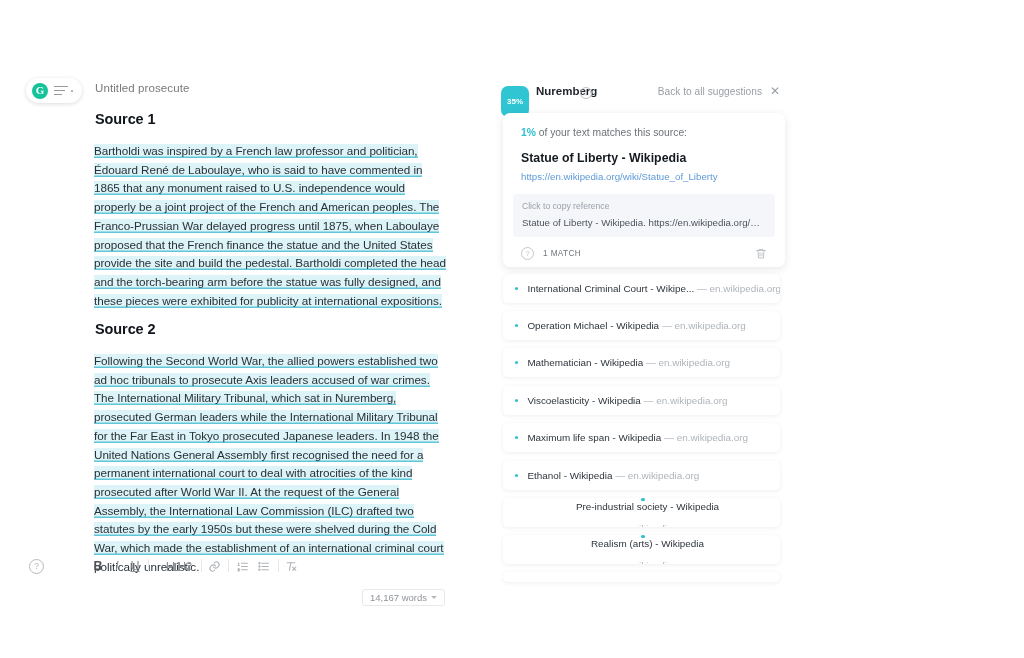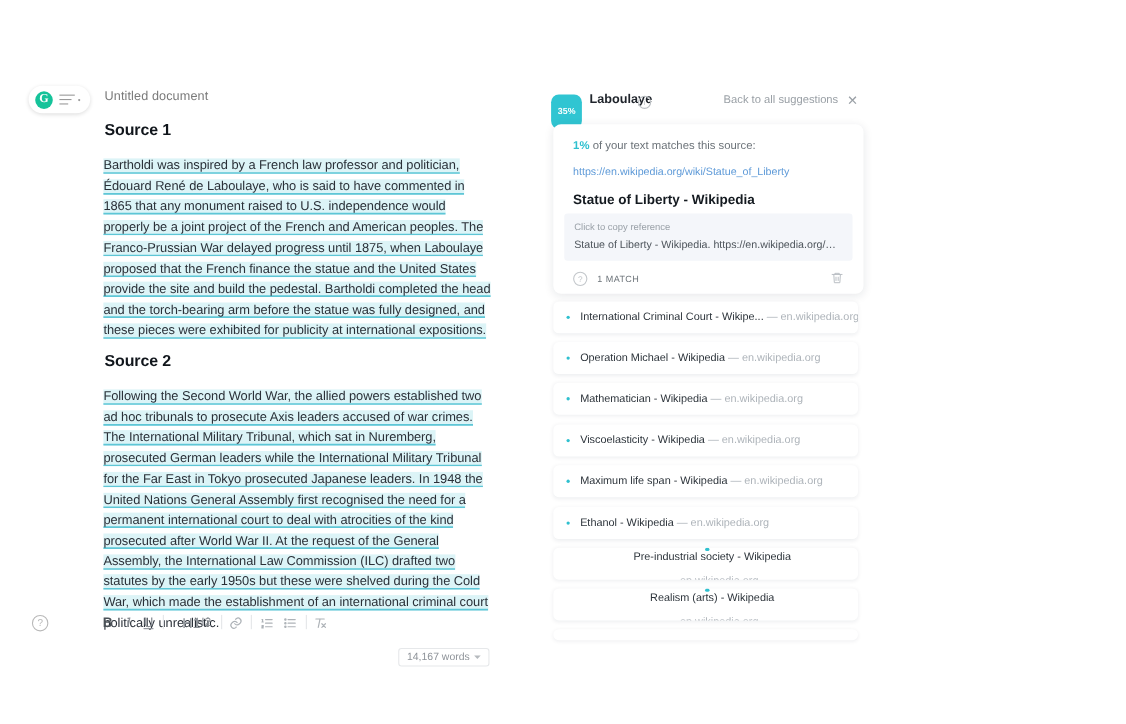--- a/index.html
+++ b/index.html
@@ -259,21 +259,21 @@
   <div id="brand-pill">
     <div class="g-logo">G</div>
     <div class="menu-ic">
       <i></i>
         <i></i>
         <i></i>
         <span class="menu-dot"></span>
     </div>
   </div>
 
-  <div id="doc-title">Untitled document</div>
+  <div id="doc-title">Untitled prosecute</div>
 
   <div class="src-head" id="src1-head">Source 1</div>
   <div class="para" id="para1"><span class="hl">Bartholdi was inspired by a French law professor and politician, Édouard René de Laboulaye, who is said to have commented in 1865 that any monument raised to U.S. independence would properly be a joint project of the French and American peoples. The Franco-Prussian War delayed progress until 1875, when Laboulaye proposed that the French finance the statue and the United States provide the site and build the pedestal. Bartholdi completed the head and the torch-bearing arm before the statue was fully designed, and these pieces were exhibited for publicity at international expositions.</span></div>
 
   <div class="src-head" id="src2-head">Source 2</div>
   <div class="para" id="para2"><span class="hl">Following the Second World War, the allied powers established two ad hoc tribunals to prosecute Axis leaders accused of war crimes. The International Military Tribunal, which sat in Nuremberg, prosecuted German leaders while the International Military Tribunal for the Far East in Tokyo prosecuted Japanese leaders. In 1948 the United Nations General Assembly first recognised the need for a permanent international court to deal with atrocities of the kind prosecuted after World War II. At the request of the General Assembly, the International Law Commission (ILC) drafted two statutes by the early 1950s but these were shelved during the Cold War, which made the establishment of an international criminal court</span><span class="plain"> politically unrealistic.</span></div>
 
   <div id="editor-toolbar">
     <div id="help-ic">?</div>
 
@@ -329,33 +329,33 @@
 
   <div id="word-count">
     <span>14,167 words</span>
     <span class="caret-sm"></span>
   </div>
 </div>
 
 <div id="plag-col">
   <div id="plag-header">
     <div id="plag-badge">35%</div>
-    <div id="plag-title">Laboulaye</div>
+    <div id="plag-title">Nuremberg</div>
     <div id="plag-info-ic">i</div>
     <div id="back-link">Back to all suggestions</div>
     <div id="close-ic">✕</div>
   </div>
 </div>
 
 <div id="source-card">
   <div class="match-line">
     <b>1%</b><span> of your text matches this source:</span>
   </div>
+  <div id="src-card-title">Statue of Liberty - Wikipedia</div>
   <div id="src-card-url">https://en.wikipedia.org/wiki/Statue_of_Liberty</div>
-  <div id="src-card-title">Statue of Liberty - Wikipedia</div>
   <div id="ref-box">
     <div id="ref-label">Click to copy reference</div>
     <div id="ref-text">Statue of Liberty - Wikipedia. https://en.wikipedia.org/wiki/St...</div>
   </div>
   <div id="card-foot">
     <div id="foot-help">?</div>
     <div id="foot-match">1 MATCH</div>
     <div id="trash-ic">
       <svg width="12" height="13" viewBox="0 0 24 24" fill="none" stroke="#b9bec3" stroke-width="1.8" stroke-linecap="round">
         <path d="M3 6h18M8 6V4h8v2M6 6l1 15h10l1-15"></path>

